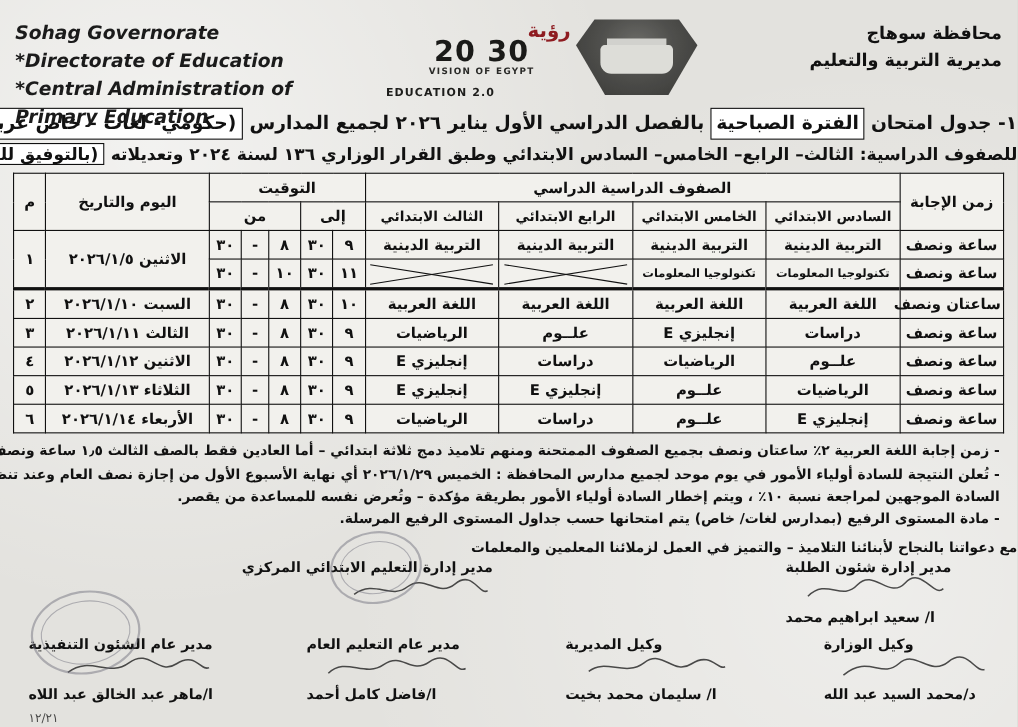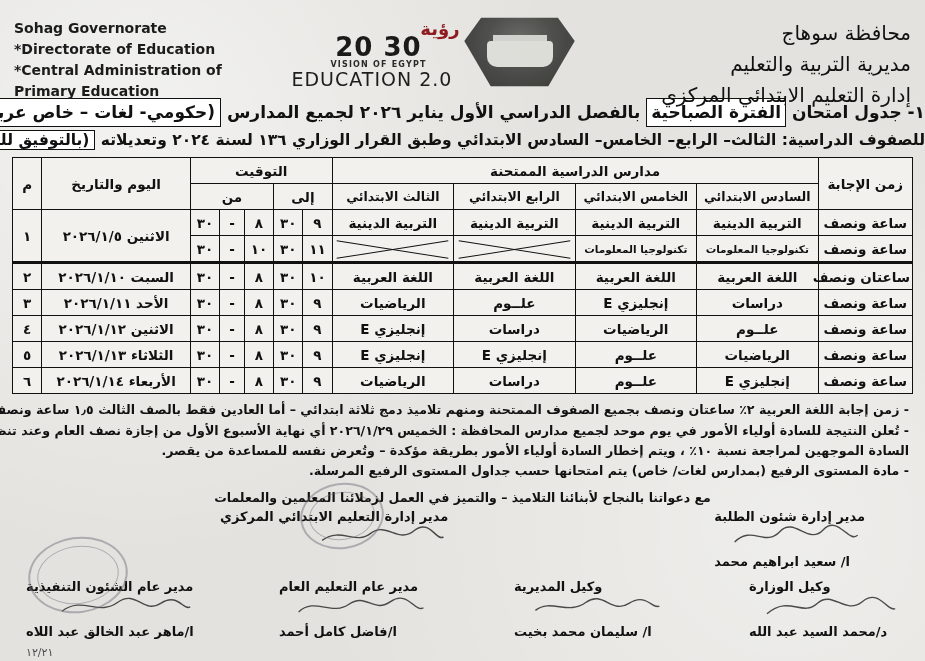--- a/index.html
+++ b/index.html
@@ -24,35 +24,36 @@
     position:relative;
     height:96px;
     display:flex;
     align-items:flex-start;
     justify-content:space-between;
     padding:6px 14px 0 14px;
     box-sizing:border-box;
   }
   .hdr-right{
     text-align:right;
-    font-weight:normal;
+    font-weight:bold;
     line-height:1.55;
-    font-size:20px;
+    font-size:16px;
     padding-top:12px;
     letter-spacing:0px;
   }
   .hdr-right div{white-space:nowrap;}
   .hdr-left{
     direction:ltr;
     text-align:left;
     font-weight:bold;
     line-height:1.5;
-    font-size:14px;
+    font-size:17px;
     padding-top:12px;
     color:#1b1b1b;
+    font-style:italic;
   }
   .hdr-left div{white-space:nowrap;}
   .hdr-center{
     position:relative;
     flex:1;
     height:92px;
     display:flex;
     align-items:center;
     justify-content:center;
     gap:6px;
@@ -69,21 +70,21 @@
     content:"";
     position:absolute;left:50%;top:52%;
     transform:translate(-50%,-50%);
     width:66px;height:26px;
     background:#dcdcd8;
     border-radius:4px 4px 10px 10px;
     box-shadow:0 -12px 0 -6px #cfcfcb;
   }
   .edu20{
     font-family:"DejaVu Sans","Liberation Sans",sans-serif;
-    font-weight:normal;font-size:19px;
+    font-weight:bold;font-size:10px;
     letter-spacing:1px;
     color:#1d1d1b;
     direction:ltr;
     position:absolute;
     left:calc(50% - 150px);
     bottom:8px;
     white-space:nowrap;
   }
   .vision{
     position:relative;
@@ -178,21 +179,20 @@
     text-align:right;
     font-size:12.6px;
     line-height:1.62;
     font-weight:bold;
   }
   .notes .n-first{font-size:13.4px;}
   .notes div{white-space:nowrap;}
 
   
   .wish{
-    text-align:center;
     font-size:12.5px;
     font-weight:bold;
     margin-top:8px;
   }
   .sign-row{
     display:flex;
     justify-content:space-between;
     padding:4px 26px 0 26px;
     font-size:13px;
     font-weight:bold;
@@ -231,21 +231,20 @@
 </head>
 <body>
 
 <div class="page">
 
   <div class="header">
 
     <div class="hdr-right">
       <div>محافظة سوهاج</div>
       <div>مديرية التربية والتعليم</div>
-      <div>إدارة التعليم الابتدائي المركزي</div>
     </div>
 
     <div class="hdr-center">
       <div class="emblem"></div>
       <div class="edu20">EDUCATION 2.0</div>
       <div class="vision">
         <div class="varabic">رؤية</div>
         <div class="v2030">20 30</div>
         <div class="vsub">VISION OF EGYPT</div>
       </div>
@@ -284,21 +283,21 @@
           <col class="col-t">
           <col class="col-t">
           <col class="col-dash">
           <col class="col-t">
         <col class="col-day">
           <col class="col-m">
       </colgroup>
       <tbody>
           <tr>
         <th rowspan="2">زمن الإجابة</th>
-        <th colspan="4">مدارس الدراسية الممتحنة</th>
+        <th colspan="4">الصفوف الدراسية الدراسي</th>
         <th colspan="5">التوقيت</th>
         <th rowspan="2">اليوم والتاريخ</th>
         <th rowspan="2">م</th>
       </tr>
       <tr>
         <th class="sub-head">السادس الابتدائي</th>
         <th class="sub-head">الخامس الابتدائي</th>
         <th class="sub-head">الرابع الابتدائي</th>
         <th class="sub-head">الثالث الابتدائي</th>
         <th colspan="2">إلى</th>
@@ -359,21 +358,21 @@
         <td>دراسات</td>
         <td>إنجليزي E</td>
         <td>علــوم</td>
         <td>الرياضيات</td>
         <td>٩</td>
         <td>٣٠</td>
         <td>٨</td>
         <td>-</td>
         <td>٣٠</td>
         <td>
-          <span>الأحد</span>
+          <span>الثالث</span>
           <span>٢٠٢٦/١/١١</span>
         </td>
         <td>٣</td>
       </tr>
 
       <tr>
         <td>ساعة ونصف</td>
         <td>علــوم</td>
         <td>الرياضيات</td>
         <td>دراسات</td>

